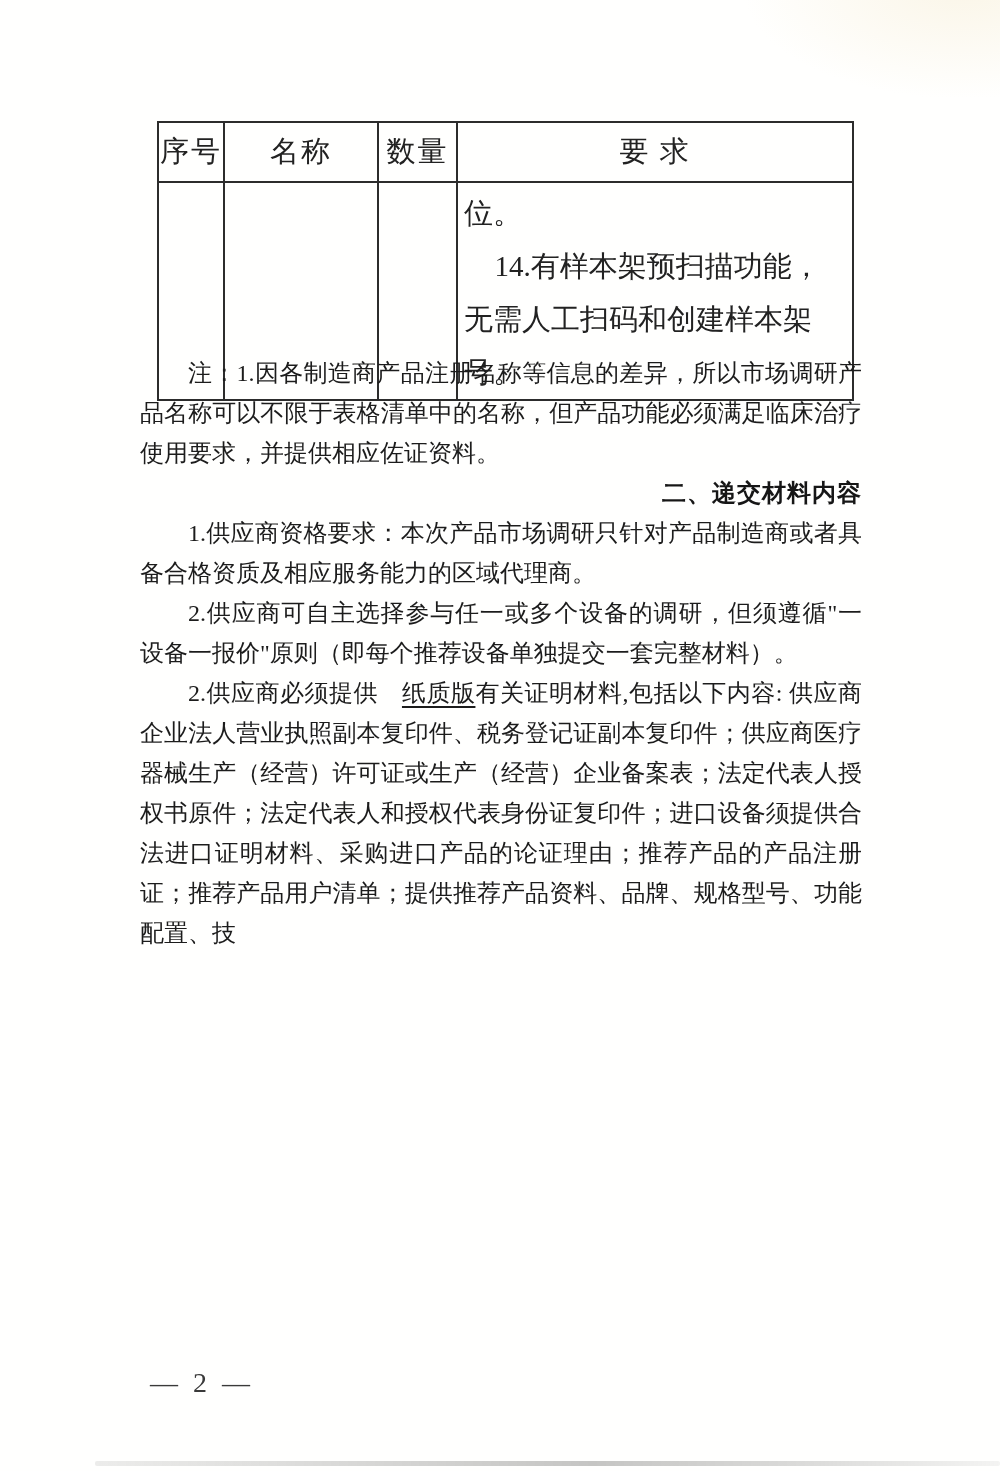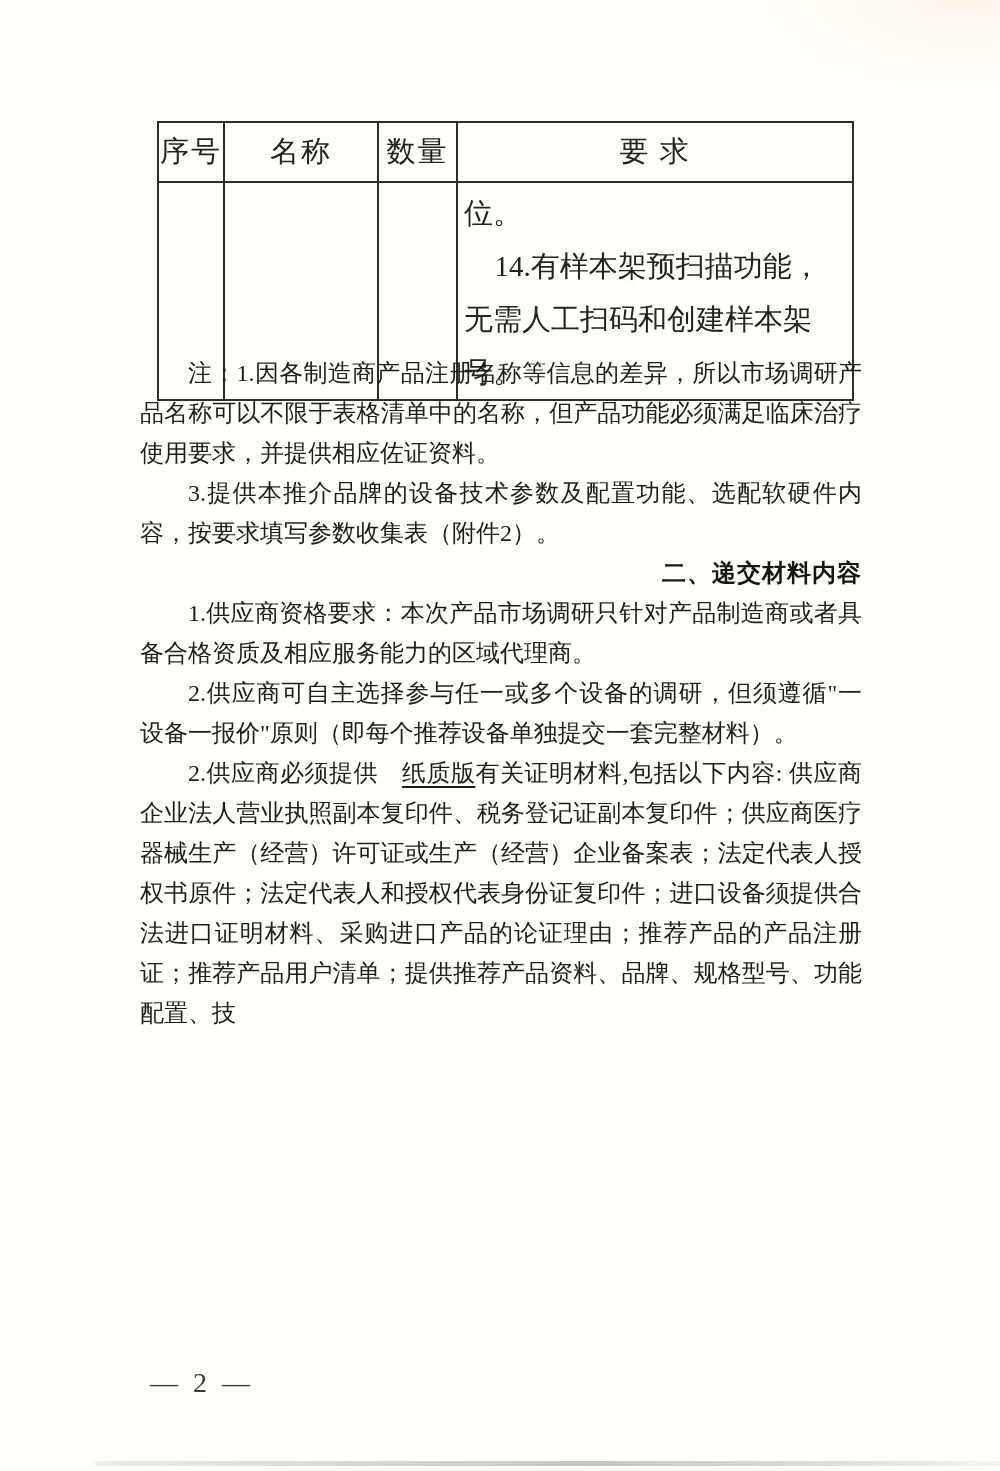--- a/index.html
+++ b/index.html
@@ -147,21 +147,20 @@
         <td class="req-cell">
           <div class="req-cont">位。</div>
           <div class="req-item">14.有样本架预扫描功能，无需人工扫码和创建样本架号。</div>
         </td>
       </tr>
     </tbody>
   </table>
 
   <div class="doc-body" id="doc-body">
       <p class="normal"><span>注：1.因各制造商产品注册名称等信息的差异，所以市场调研产品名称可以不限于表格清单中的名称，但产品功能必须满足临床治疗使用要求，并提供相应佐证资料。</span></p>
-      <p class="normal"><span>3.提供本推介品牌的设备技术参数及配置功能、选配软硬件内容，按要求填写参数收集表（附件2）。</span></p>
       <p class="heading"><span>二、递交材料内容</span></p>
       <p class="normal"><span>1.供应商资格要求：本次产品市场调研只针对产品制造商或者具备合格资质及相应服务能力的区域代理商。</span></p>
       <p class="normal"><span>2.供应商可自主选择参与任一或多个设备的调研，但须遵循"一设备一报价"原则（即每个推荐设备单独提交一套完整材料）。</span></p>
       <p class="normal"><span>2.供应商必须提供</span><span class="u">纸质版</span><span>有关证明材料,包括以下内容: 供应商企业法人营业执照副本复印件、税务登记证副本复印件；供应商医疗器械生产（经营）许可证或生产（经营）企业备案表；法定代表人授权书原件；法定代表人和授权代表身份证复印件；进口设备须提供合法进口证明材料、采购进口产品的论证理由；推荐产品的产品注册证；推荐产品用户清单；提供推荐产品资料、品牌、规格型号、功能配置、技</span></p>
     </div>
 
   <div class="page-footer">— 2 —</div>
 
   <div class="scan-edge"></div>
 

